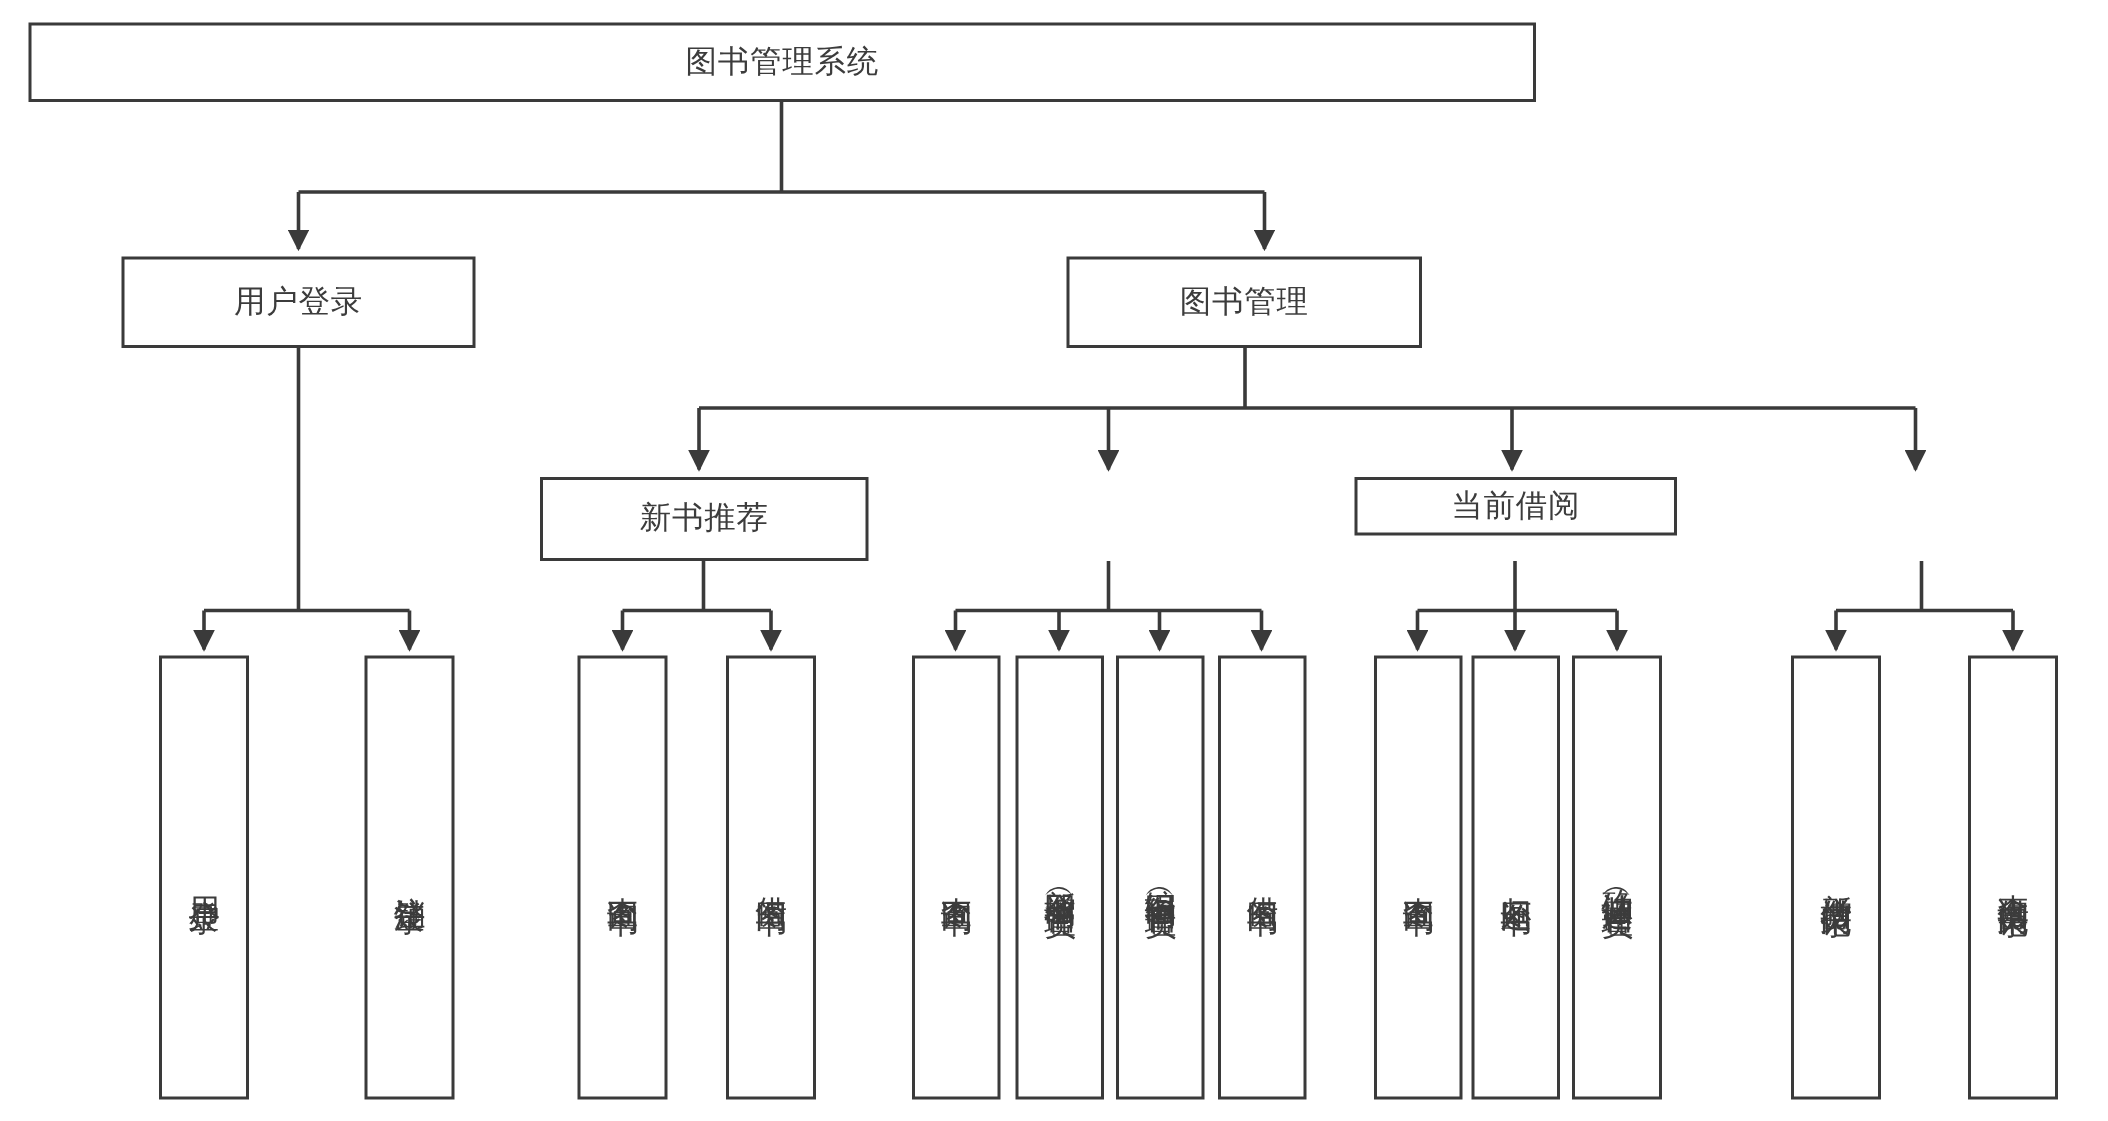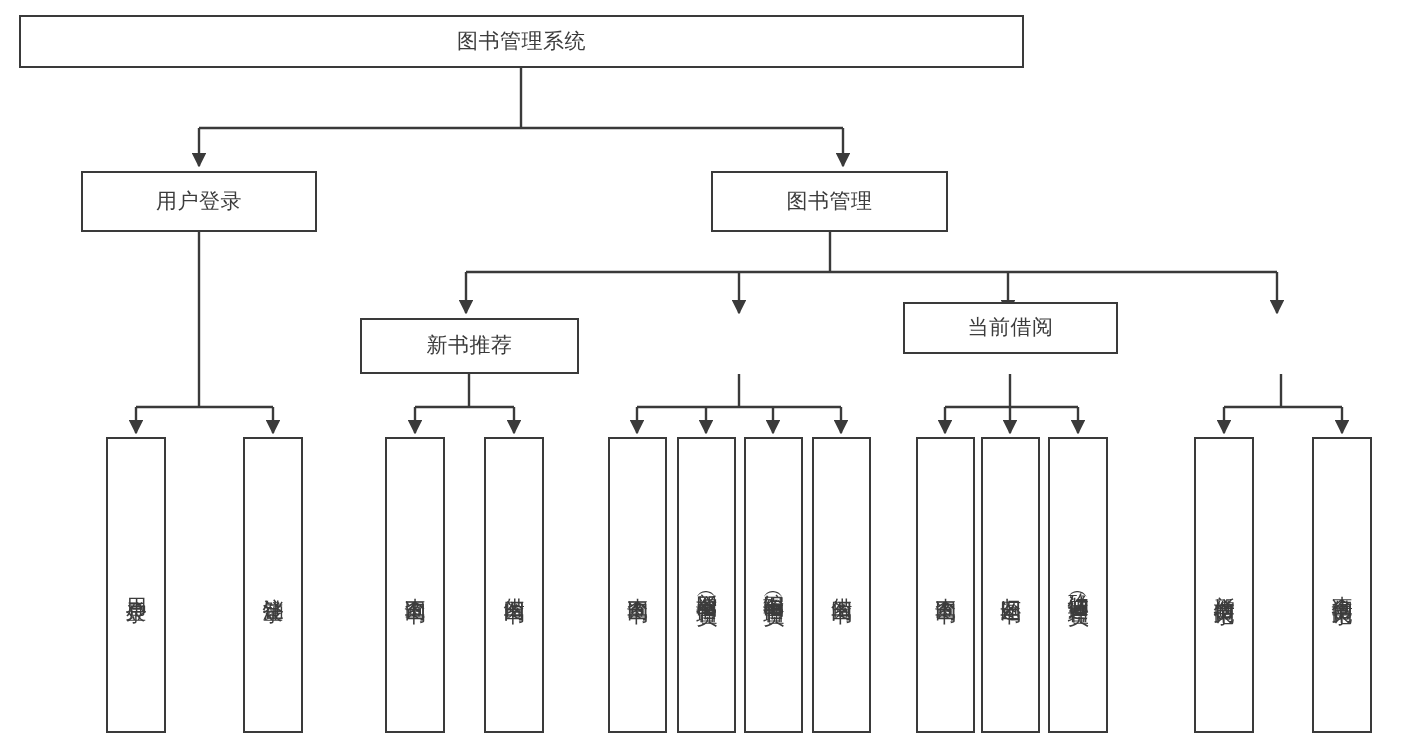--- a/index.html
+++ b/index.html
@@ -130,21 +130,21 @@
   <div class="node h" style="left:81px; top:171px; width:236px; height:61px;">
     <span>用户登录</span>
   </div>
   <div class="node h" style="left:711px; top:171px; width:237px; height:61px;">
     <span>图书管理</span>
   </div>
 
   <div class="node h" style="left:360px; top:318px; width:219px; height:56px;">
     <span>新书推荐</span>
   </div>
-  <div class="node h" style="left:903px; top:302px; width:215px; height:52px;">
+  <div class="node h" style="left:903px; top:318px; width:215px; height:39px;">
     <span>当前借阅</span>
   </div>
 
   <div class="node v" style="left:106px; top:437px; width:60px; height:296px;">
     <span class="vlabel">用户登录</span>
   </div>
   <div class="node v" style="left:243px; top:437px; width:60px; height:296px;">
     <span class="vlabel">注销登录</span>
   </div>
 

